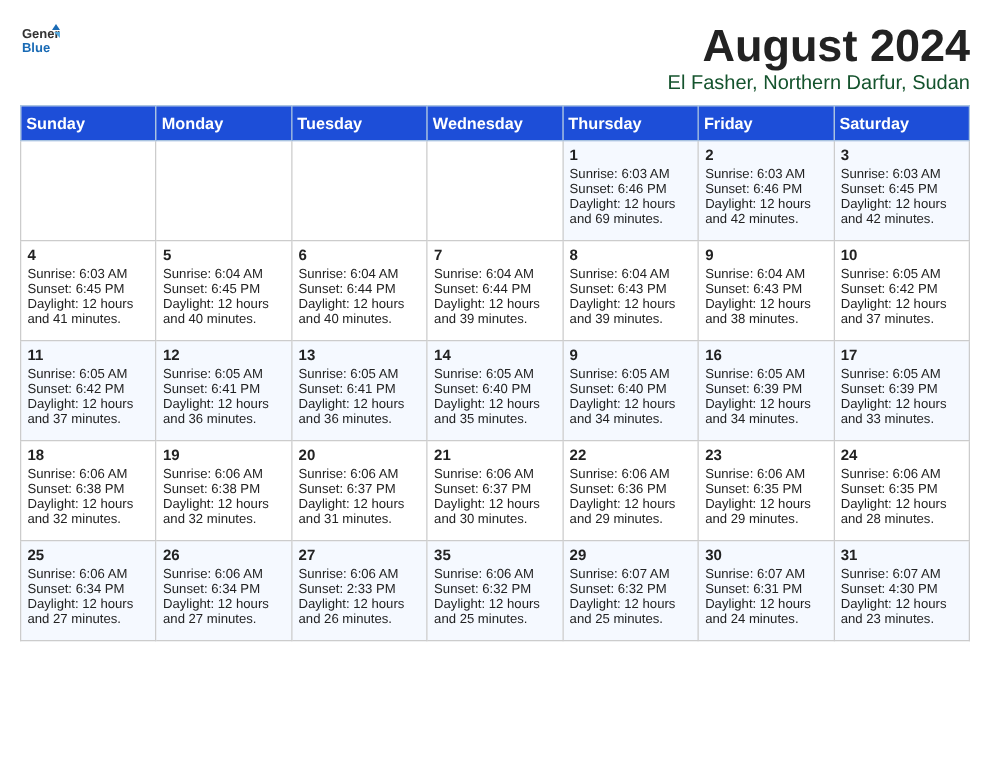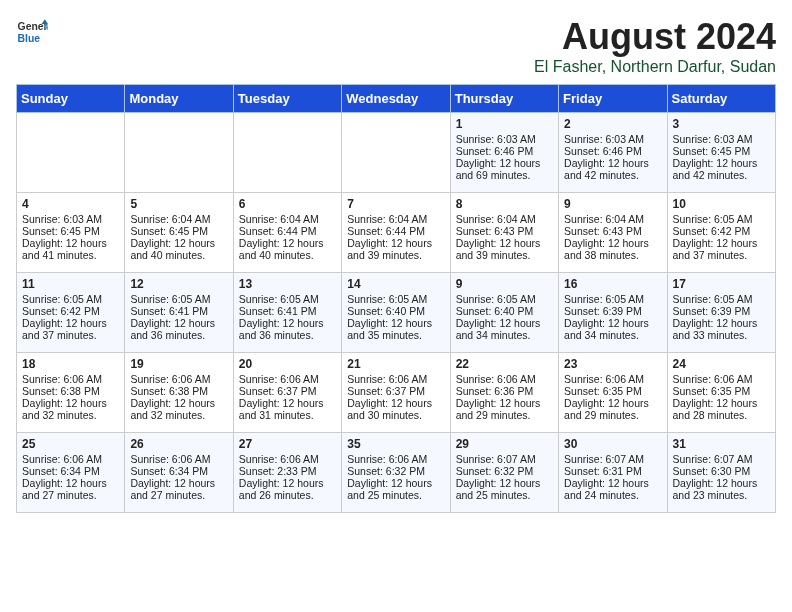--- a/index.html
+++ b/index.html
@@ -328,19 +328,19 @@
         <td>
           <span class="day-number">30</span>
           <div>Sunrise: 6:07 AM</div>
           <div>Sunset: 6:31 PM</div>
           <div>Daylight: 12 hours</div>
           <div>and 24 minutes.</div>
         </td>
         <td>
           <span class="day-number">31</span>
           <div>Sunrise: 6:07 AM</div>
-          <div>Sunset: 6:30 PM</div>
+          <div>Sunset: 4:30 PM</div>
           <div>Daylight: 12 hours</div>
           <div>and 23 minutes.</div>
         </td>
       </tr>
     </tbody>
 </table>
 
 </body></html>

